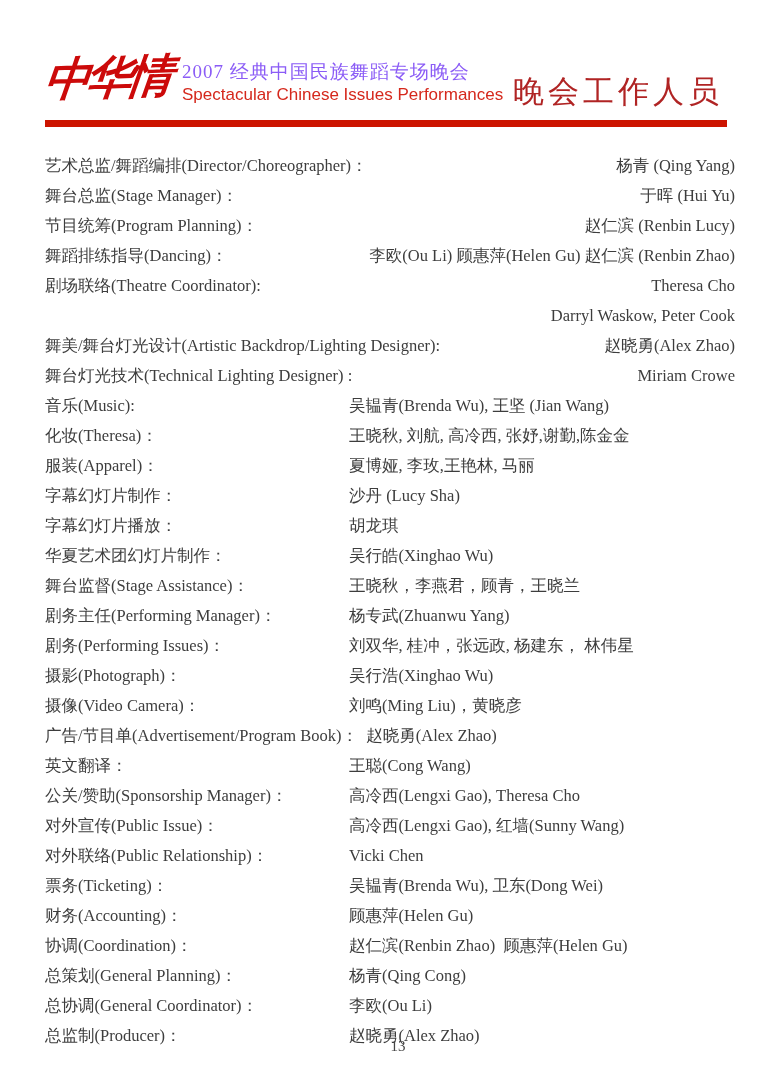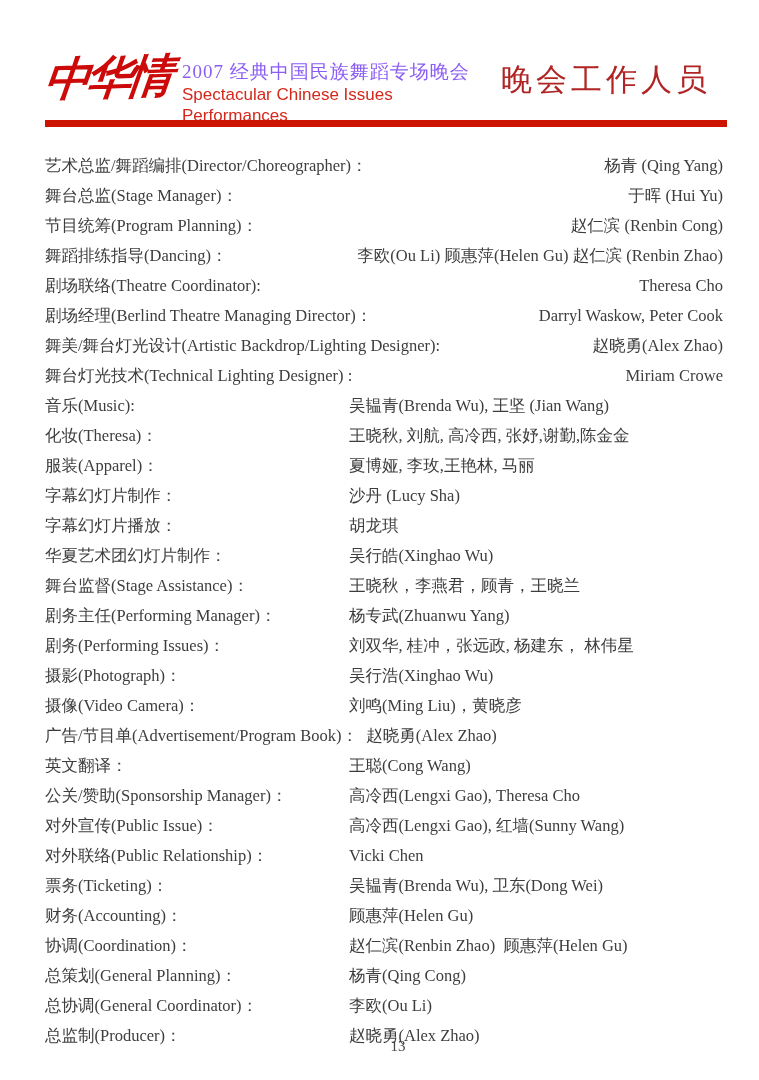--- a/index.html
+++ b/index.html
@@ -24,30 +24,30 @@
   .subtitle{padding-top:12px;}
   .subtitle-cn{
     font-size:19px;line-height:24px;letter-spacing:1px;
     font-family:"Liberation Serif","DejaVu Serif",serif;
   }
   .subtitle-en{
     font-size:17px;line-height:21px;
     font-family:"Liberation Sans","DejaVu Sans",sans-serif;
   }
   .title{
-    margin:16px;margin-left:auto;align-self:flex-end;
+    margin:4px;margin-left:auto;align-self:flex-end;
     font-size:31px;font-weight:400;letter-spacing:4px;
     line-height:40px;white-space:nowrap;
   }
   .rule{
     position:absolute;top:120px;left:45px;right:32px;height:7px;
   }
   
   .credits{
-    position:absolute;top:151px;left:45px;right:36px;
+    position:absolute;top:151px;left:45px;right:24px;
   }
   .row{
     display:flex;align-items:center;height:30px;
     font-size:16.5px;white-space:pre;
   }
   .row .label{white-space:pre;}
   .row .value{white-space:pre;}
   .row.right .value{margin-left:auto;text-align:right;}
   .row.column .label{min-width:304px;}
   
@@ -68,24 +68,24 @@
       <div class="subtitle-en" style="color: rgb(213, 40, 28);">Spectacular Chinese Issues Performances</div>
     </div>
     <h1 class="title" style="color: rgb(176, 36, 36);">晚会工作人员</h1>
   </header>
 
   <div class="rule" style="background: rgb(204, 20, 0);"></div>
 
   <main class="credits" style="color: rgb(61, 61, 61);">
       <div class="row right"><span class="label">艺术总监/舞蹈编排(Director/Choreographer)：</span><span class="value">杨青 (Qing Yang)</span></div>
       <div class="row right"><span class="label">舞台总监(Stage Manager)：</span><span class="value">于晖 (Hui Yu)</span></div>
-      <div class="row right"><span class="label">节目统筹(Program Planning)：</span><span class="value">赵仁滨 (Renbin Cong)</span></div>
+      <div class="row right"><span class="label">节目统筹(Program Planning)：</span><span class="value">赵仁滨 (Renbin Lucy)</span></div>
       <div class="row right"><span class="label">舞蹈排练指导(Dancing)：</span><span class="value">李欧(Ou Li) 顾惠萍(Helen Gu) 赵仁滨 (Renbin Zhao)</span></div>
       <div class="row right"><span class="label">剧场联络(Theatre Coordinator):</span><span class="value">Theresa Cho</span></div>
-      <div class="row right"><span class="label">剧场经理(Berlind Theatre Managing Director)：</span><span class="value">Darryl Waskow, Peter Cook</span></div>
+      <div class="row right"><span class="value">Darryl Waskow, Peter Cook</span></div>
       <div class="row right"><span class="label">舞美/舞台灯光设计(Artistic Backdrop/Lighting Designer):</span><span class="value">赵晓勇(Alex Zhao)</span></div>
       <div class="row right"><span class="label">舞台灯光技术(Technical Lighting Designer) :</span><span class="value">Miriam Crowe</span></div>
       <div class="row column"><span class="label">音乐(Music):</span><span class="value">吴韫青(Brenda Wu), 王坚 (Jian Wang)</span></div>
       <div class="row column"><span class="label">化妆(Theresa)：</span><span class="value">王晓秋, 刘航, 高冷西, 张妤,谢勤,陈金金</span></div>
       <div class="row column"><span class="label">服装(Apparel)：</span><span class="value">夏博娅, 李玫,王艳林, 马丽</span></div>
       <div class="row column"><span class="label">字幕幻灯片制作：</span><span class="value">沙丹 (Lucy Sha)</span></div>
       <div class="row column"><span class="label">字幕幻灯片播放：</span><span class="value">胡龙琪</span></div>
       <div class="row column"><span class="label">华夏艺术团幻灯片制作：</span><span class="value">吴行皓(Xinghao Wu)</span></div>
       <div class="row column"><span class="label">舞台监督(Stage Assistance)：</span><span class="value">王晓秋，李燕君，顾青，王晓兰</span></div>
       <div class="row column"><span class="label">剧务主任(Performing Manager)：</span><span class="value">杨专武(Zhuanwu Yang)</span></div>

